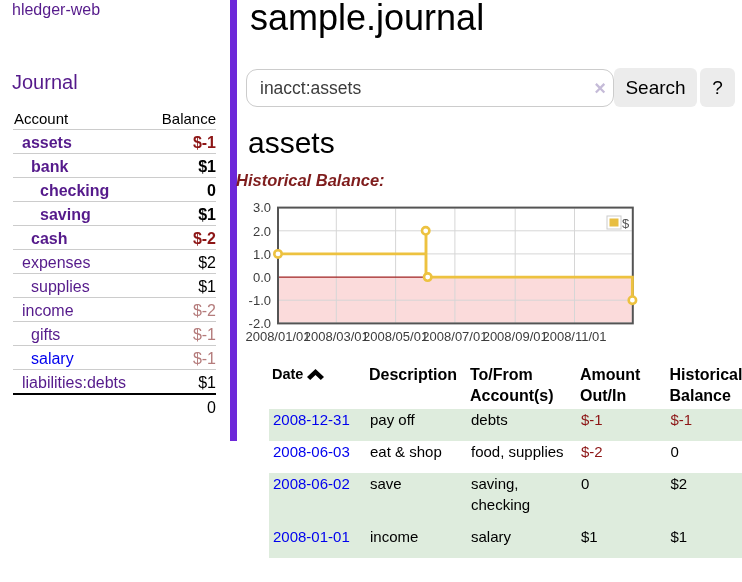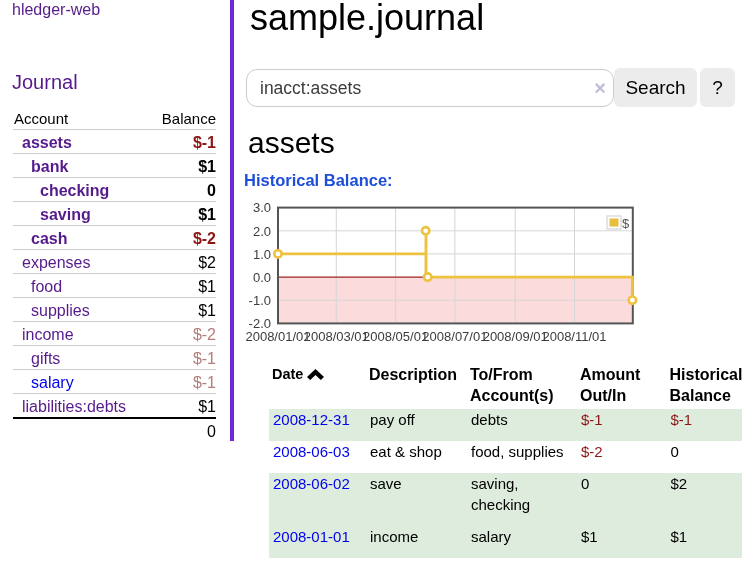--- a/index.html
+++ b/index.html
@@ -1,20 +1,20 @@
 <!DOCTYPE html>
 <html><head>
 <meta charset="utf-8">
 <style>
 * { margin:0; padding:0; box-sizing:content-box; }
 html,body { width:742px; height:582px; background:#fff; font-family:"Liberation Sans",sans-serif; overflow:hidden; }
 a { text-decoration:none; }
 .purple { color:#551A8B; }
 .blue { color:#0000EE; }
-#sidebar { position:absolute; left:0; top:0; width:230px; height:441px; border-right:4px solid #6d28d9;text-decoration:underline; }
+#sidebar { position:absolute; left:0; top:0; width:230px; height:441px; border-right:7px solid #6d28d9;text-decoration:underline; }
 #hw { position:absolute; left:12px; top:0.5px; font-size:16px; }
 #jr { position:absolute; left:12px; top:70.5px; font-size:20px; }
 #acct { position:absolute; left:13px; top:106px; width:203px; border-collapse:collapse; font-size:16px; }
 #acct td, #acct th { border-bottom:1px solid #ccc; padding:3px 0 1px 0; line-height:19px; font-weight:normal; text-align:left; vertical-align:middle; font-size:15px; }
 #acct th { padding:3.2px 0 0.8px 1px; }
 #acct td { font-size:16px; }
 #acct td.bal { text-align:right; }
 #acct .b, #acct .b a { font-weight:bold; }
 #acct .neg1 { color:#8d1616; }
 #acct .neg2 { color:#b57c7c; }
@@ -23,21 +23,21 @@
 .i1 { padding-left:9px !important; }
 .i2 { padding-left:18px !important; }
 .i3 { padding-left:27px !important; }
 h1 { position:absolute; left:250px; top:-3px; font-size:36px; font-weight:normal; color:#000; white-space:nowrap; }
 #searchbox { position:absolute; left:246px; top:69px; width:353px; height:36px; border:1px solid #ccc; border-radius:11px; font-size:17.5px; color:#3c3c3c; padding-left:13px; line-height:36px; }
 #clearx { position:absolute; right:7px; top:0px; color:#c5bbd8; font-weight:bold; font-size:20px; }
 .btn { position:absolute; top:68px; height:39px; background:#ececec; border-radius:6px; font-size:19px; color:#000; text-align:center; line-height:39px; }
 #searchbtn { left:614px; width:83px; }
 #helpbtn { left:700px; width:35px; }
 h2 { position:absolute; left:248px; top:125.5px; font-size:30px; font-weight:normal; color:#000; }
-#hb { position:absolute; left:244px; top:171px; font-size:16.5px; font-weight:bold; color:#1d4ed8; }
+#hb { position:absolute; left:236px; top:171px; font-size:16.5px; font-weight:bold; color:#7f1d1d;font-style:italic; }
 #chart { position:absolute; left:240px; top:195px; }
 #reg { position:absolute; left:245px; top:361.8px; width:491px; border-collapse:collapse; font-size:15px; table-layout:fixed;margin-left:24px; }
 #reg th { font-weight:bold; text-align:left; vertical-align:top; padding:2.5px 2px 2.5px 3px; line-height:21px; font-size:16px; }
 #reg th.dth { font-size:14.5px; }
 #reg td { vertical-align:top; padding:0px 2px 11px 4px; line-height:21px; }
 #reg th.r, #reg td.r { text-align:left; padding-right:1px; }
 #reg tr.g { background:#deecdd; }
 #reg .neg { color:#8d1616; }
 </style>
 </head>
@@ -67,24 +67,20 @@
           <td class="i3 b"><a class="purple" href="#">saving</a></td>
           <td class="bal b">$1</td>
         </tr>
     <tr>
           <td class="i2 b"><a class="purple" href="#">cash</a></td>
           <td class="bal b neg1">$-2</td>
         </tr>
     <tr>
           <td class="i1"><a class="purple" href="#">expenses</a></td>
           <td class="bal">$2</td>
-        </tr>
-    <tr>
-          <td class="i2"><a class="purple" href="#">food</a></td>
-          <td class="bal">$1</td>
         </tr>
     <tr>
           <td class="i2"><a class="purple" href="#">supplies</a></td>
           <td class="bal">$1</td>
         </tr>
     <tr>
           <td class="i1"><a class="purple" href="#">income</a></td>
           <td class="bal neg2">$-2</td>
         </tr>
     <tr>

